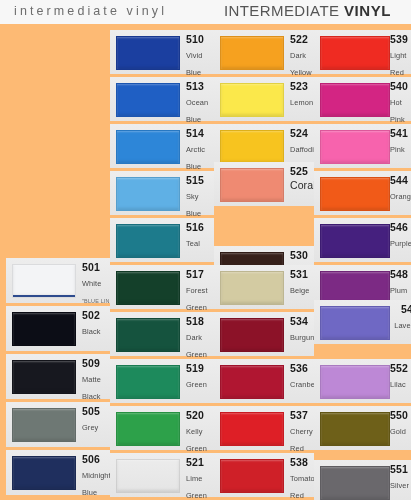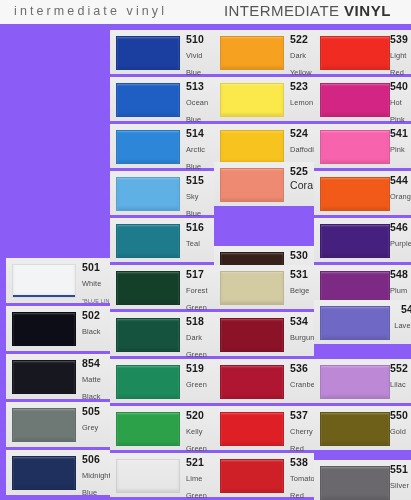--- a/index.html
+++ b/index.html
@@ -4,21 +4,21 @@
 <style>
   html,body{margin:0;padding:0;}
   body{
     width:411px;height:500px;overflow:hidden;
     background:#f2f2f2;
     font-family:"Liberation Sans", sans-serif;
     position:relative;
   }
   #sheet{
     position:absolute;inset:0;
-    background:#8b5cf6;
+    background:#fdba74;
   }
   
   .header{
     position:absolute;top:0;left:0;width:411px;height:24px;
     background:#f7f7f7;
   }
   .hdr-left{
     position:absolute;left:14px;top:4px;
     font-size:12.5px;letter-spacing:3.1px;color:#6d6d6d;
     font-weight:400;white-space:nowrap;
@@ -103,21 +103,21 @@
         <div class="swatch" style="background: rgb(12, 13, 22);"></div>
         <div class="meta">
           <div class="code">502</div>
           <div class="nm">Black</div>
         </div>
       </div>
       <div class="card" style="top: 354px; height: 45px; width: 100%;">
         <div class="card-inner"></div>
         <div class="swatch" style="background: rgb(23, 24, 31);"></div>
         <div class="meta">
-          <div class="code">854</div>
+          <div class="code">509</div>
           <div class="nm">Matte
 Black</div>
         </div>
       </div>
       <div class="card" style="top: 402px; height: 45px; width: 100%;">
         <div class="card-inner"></div>
         <div class="swatch" style="background: rgb(110, 120, 116);"></div>
         <div class="meta">
           <div class="code">505</div>
           <div class="nm">Grey</div>

